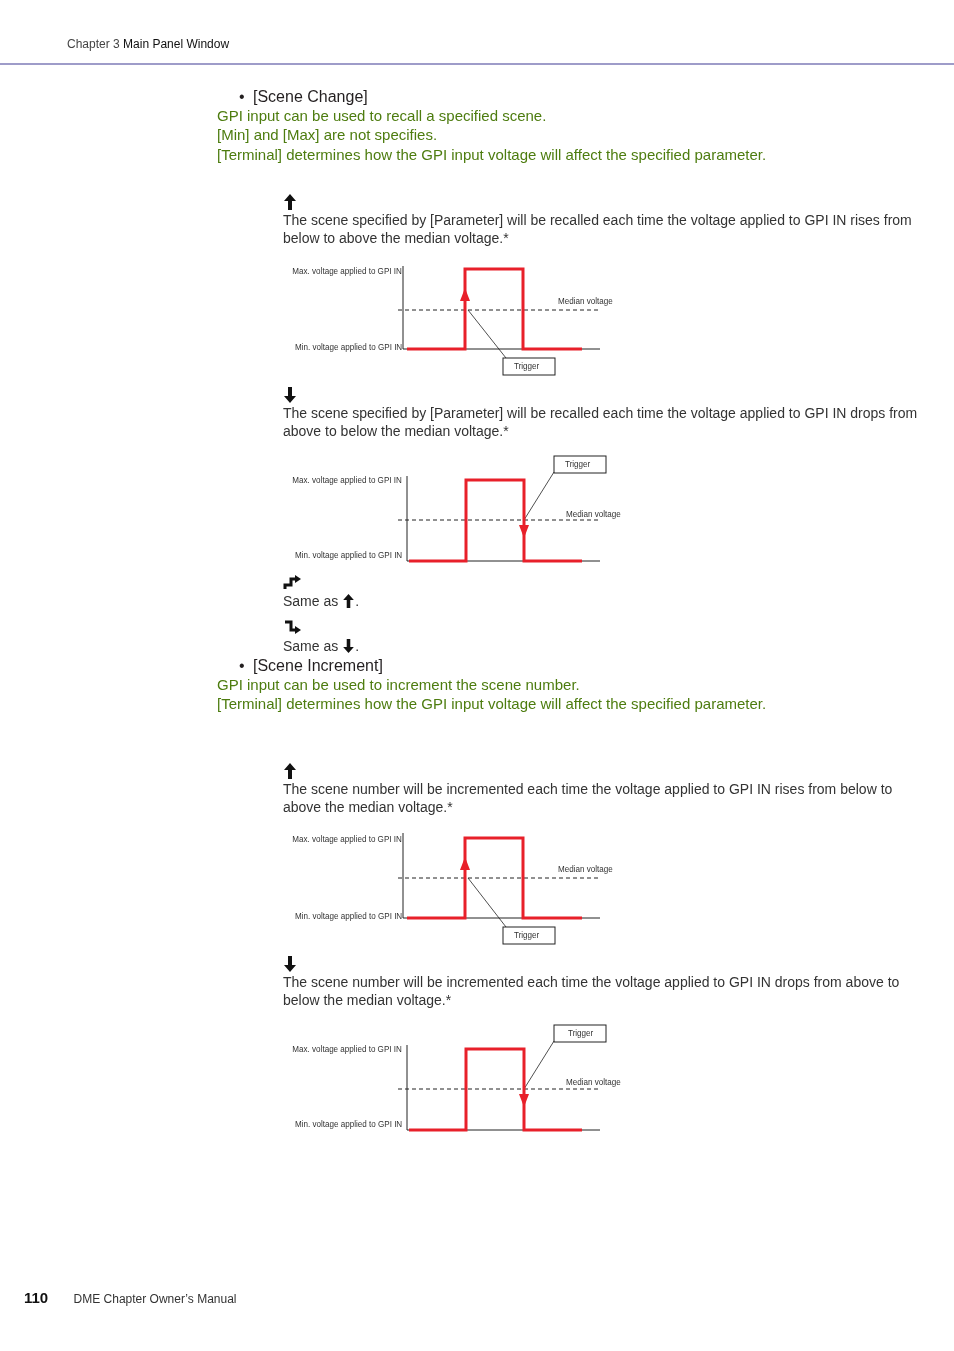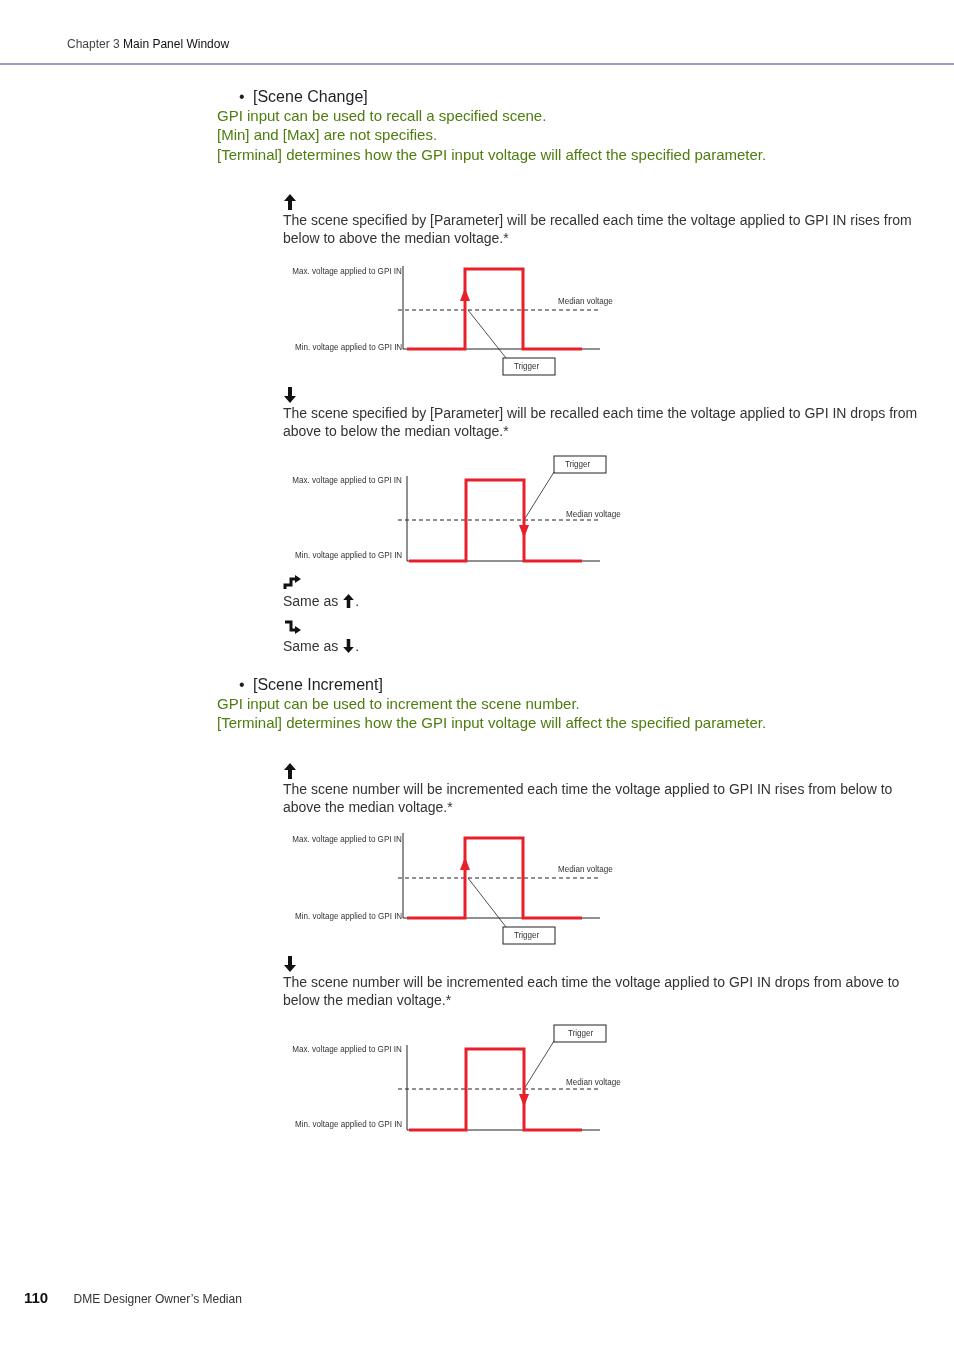--- a/index.html
+++ b/index.html
@@ -108,21 +108,21 @@
       <path d="M12 7 L18 11 L12 15 Z" fill="#111"></path>
     </svg>
   <div class="same">
     <span>Same as</span>
     <svg width="13" height="16" viewBox="0 0 14 18">
         <path d="M7 17 L13 10 L9 10 L9 1 L5 1 L5 10 L1 10 Z" fill="#111"></path>
       </svg><span>.</span>
   </div>
 </div>
 
-<div class="section" style="top:675px;">
+<div class="section" style="top:656px;">
   <div class="bullet-title">
     <span class="dot">•</span><span>[Scene Increment]</span>
   </div>
   <div class="para">GPI input can be used to increment the scene number.</div>
   <div class="para">[Terminal] determines how the GPI input voltage will affect the specified parameter.</div>
 </div>
 
 <div class="sub" style="top:762px;">
   <svg class="arrow-icon" width="14" height="18" viewBox="0 0 14 18">
       <path d="M7 1 L13 8 L9 8 L9 17 L5 17 L5 8 L1 8 Z" fill="#111"></path>
@@ -164,14 +164,14 @@
     <polygon points="254,88 249,75 259,75" fill="#e8202a"></polygon>
   </svg>
   <span class="dlabel" style="left:298px;top:8px;">Trigger</span>
   <span class="dlabel right" style="right:238px;top:24px;">Max. voltage applied to GPI IN</span>
   <span class="dlabel" style="left:296px;top:57px;">Median voltage</span>
   <span class="dlabel right" style="right:238px;top:99px;">Min. voltage applied to GPI IN</span>
 </div>
 
 <div class="footer">
   <span class="num">110</span>
-  <span>DME Designer Owner’s Median</span>
+  <span>DME Chapter Owner’s Manual</span>
 </div>
 
 </body></html>

